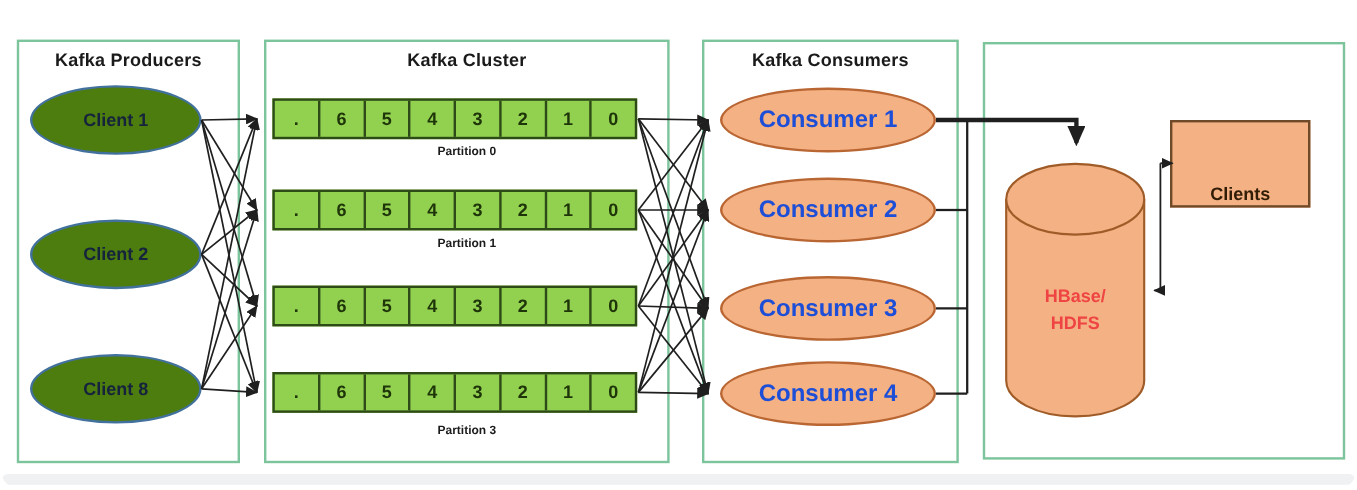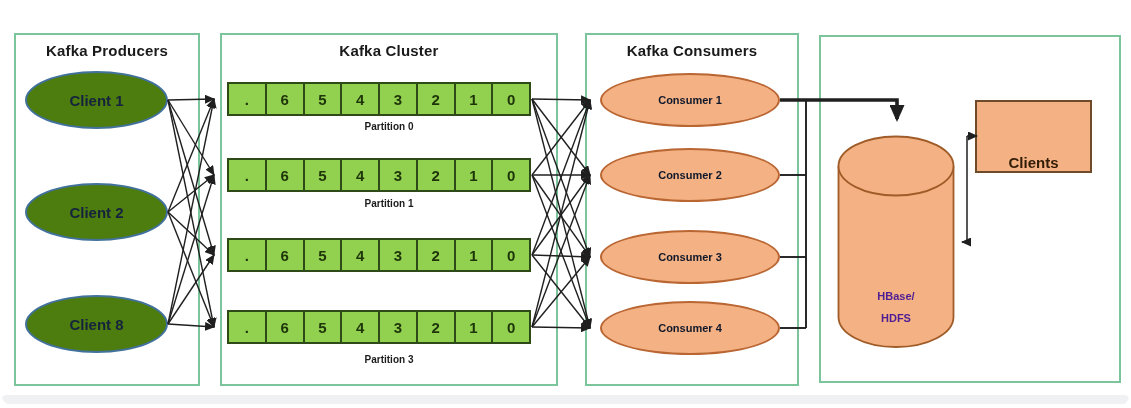--- a/index.html
+++ b/index.html
@@ -23,21 +23,21 @@
     position:absolute;border-radius:50%;display:flex;align-items:center;justify-content:center;
     font-weight:bold;z-index:2;box-sizing:border-box;
   }
   .producer{
     left:25px;width:143px;height:58px;background:#4d7c0f;border:2px solid #41719c;
     color:#15233c;font-size:15px;
   }
   .p0{top:71px;} .p1{top:183px;} .p2{top:295px;}
   .consumer{
     left:600px;width:180px;height:54px;background:#f4b183;border:2px solid #b96633;
-    color:#0f172a;font-size:11px;
+    color:#1d4ed8;font-size:20px;
   }
   .c0{top:73px;} .c1{top:148px;} .c2{top:230px;} .c3{top:301px;}
   
   .partition-row{
     position:absolute;left:227px;width:304px;height:34px;box-sizing:border-box;
     display:flex;background:#92d050;border:2px solid #2d4a17;z-index:2;
   }
   .r0{top:82px;} .r1{top:158px;} .r2{top:238px;} .r3{top:310px;}
   .cell{
     flex:1;display:flex;align-items:center;justify-content:center;
@@ -46,21 +46,21 @@
   .cell:first-child{border-left:none;}
   .partition-label{
     position:absolute;left:220px;width:338px;height:18px;text-align:center;
     font-size:10px;font-weight:bold;color:#1b1b1b;z-index:2;
   }
   .pl0{top:121px;} .pl1{top:198px;} .pl2{top:281px;} .pl3{top:354px;}
   
   .cylinder-svg{position:absolute;left:837px;top:135px;z-index:2;}
   .db-label{
     position:absolute;left:837px;top:237px;width:118px;text-align:center;z-index:4;
-    font-size:11px;font-weight:bold;color:#4c1d95;line-height:22px;margin-top:48px;
+    font-size:15px;font-weight:bold;color:#ef4444;line-height:22px;
   }
   .clients-box{
     position:absolute;left:975px;top:100px;width:117px;height:73px;box-sizing:border-box;
     background:#f4b183;border:2px solid #6e4a28;display:flex;align-items:flex-end;justify-content:center;
     font-size:15px;font-weight:bold;color:#311c06;z-index:2;
   }
   
   .connectors{position:absolute;left:0;top:0;z-index:5;pointer-events:none;}
   
   .hscrollbar{

